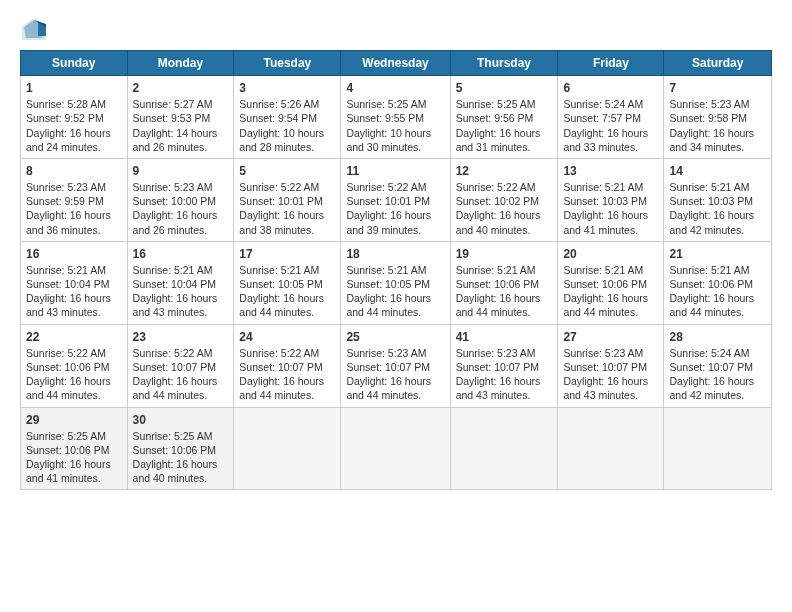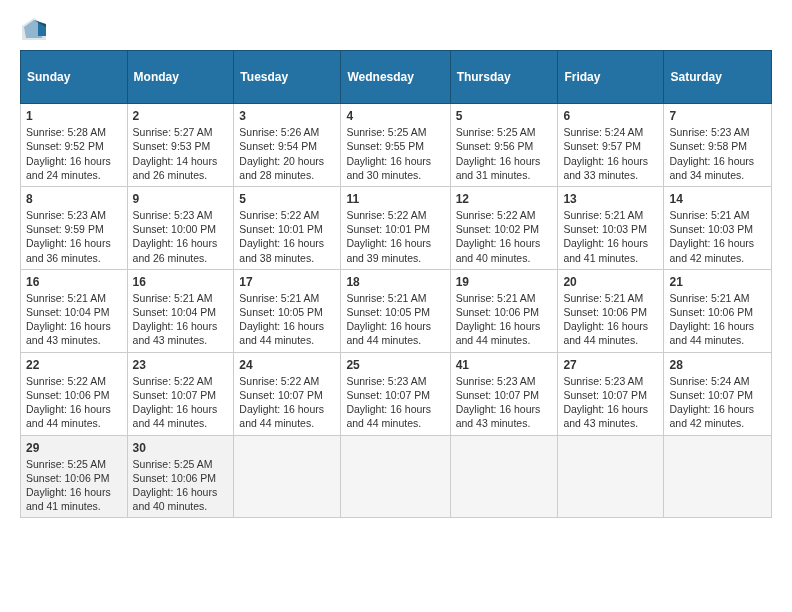--- a/index.html
+++ b/index.html
@@ -59,22 +59,22 @@
       color: #333;
     }
     .calendar {
       width: 100%;
       border-collapse: collapse;
       font-size: 10.5px;
     }
     .calendar thead tr th {
       background: #2471a3;
       color: #fff;
-      text-align: left;
-      padding: 19px 6px;
+      text-align: center;
+      padding: 5px 6px;
       font-size: 12px;
       font-weight: bold;
       border: 1px solid #1a5276;
     }
     .calendar tbody tr td {
       vertical-align: top;
       border: 1px solid #ccc;
       padding: 4px 5px;
       height: 80px;
       width: 113px;
@@ -130,24 +130,24 @@
           <th>Wednesday</th>
           <th>Thursday</th>
           <th>Friday</th>
           <th>Saturday</th>
         </tr>
     </thead>
     <tbody id="calendar-body">
     <tr>
           <td><span class="day-num">1</span><span>Sunrise: 5:28 AM</span><br><span>Sunset: 9:52 PM</span><br><span>Daylight: 16 hours and 24 minutes.</span></td>
           <td><span class="day-num">2</span><span>Sunrise: 5:27 AM</span><br><span>Sunset: 9:53 PM</span><br><span>Daylight: 14 hours and 26 minutes.</span></td>
-          <td><span class="day-num">3</span><span>Sunrise: 5:26 AM</span><br><span>Sunset: 9:54 PM</span><br><span>Daylight: 20 hours and 28 minutes.</span></td>
-          <td><span class="day-num">4</span><span>Sunrise: 5:25 AM</span><br><span>Sunset: 9:55 PM</span><br><span>Daylight: 16 hours and 30 minutes.</span></td>
+          <td><span class="day-num">3</span><span>Sunrise: 5:26 AM</span><br><span>Sunset: 9:54 PM</span><br><span>Daylight: 10 hours and 28 minutes.</span></td>
+          <td><span class="day-num">4</span><span>Sunrise: 5:25 AM</span><br><span>Sunset: 9:55 PM</span><br><span>Daylight: 10 hours and 30 minutes.</span></td>
           <td><span class="day-num">5</span><span>Sunrise: 5:25 AM</span><br><span>Sunset: 9:56 PM</span><br><span>Daylight: 16 hours and 31 minutes.</span></td>
-          <td><span class="day-num">6</span><span>Sunrise: 5:24 AM</span><br><span>Sunset: 9:57 PM</span><br><span>Daylight: 16 hours and 33 minutes.</span></td>
+          <td><span class="day-num">6</span><span>Sunrise: 5:24 AM</span><br><span>Sunset: 7:57 PM</span><br><span>Daylight: 16 hours and 33 minutes.</span></td>
           <td><span class="day-num">7</span><span>Sunrise: 5:23 AM</span><br><span>Sunset: 9:58 PM</span><br><span>Daylight: 16 hours and 34 minutes.</span></td>
         </tr>
         <tr>
           <td><span class="day-num">8</span><span>Sunrise: 5:23 AM</span><br><span>Sunset: 9:59 PM</span><br><span>Daylight: 16 hours and 36 minutes.</span></td>
           <td><span class="day-num">9</span><span>Sunrise: 5:23 AM</span><br><span>Sunset: 10:00 PM</span><br><span>Daylight: 16 hours and 26 minutes.</span></td>
           <td><span class="day-num">5</span><span>Sunrise: 5:22 AM</span><br><span>Sunset: 10:01 PM</span><br><span>Daylight: 16 hours and 38 minutes.</span></td>
           <td><span class="day-num">11</span><span>Sunrise: 5:22 AM</span><br><span>Sunset: 10:01 PM</span><br><span>Daylight: 16 hours and 39 minutes.</span></td>
           <td><span class="day-num">12</span><span>Sunrise: 5:22 AM</span><br><span>Sunset: 10:02 PM</span><br><span>Daylight: 16 hours and 40 minutes.</span></td>
           <td><span class="day-num">13</span><span>Sunrise: 5:21 AM</span><br><span>Sunset: 10:03 PM</span><br><span>Daylight: 16 hours and 41 minutes.</span></td>
           <td><span class="day-num">14</span><span>Sunrise: 5:21 AM</span><br><span>Sunset: 10:03 PM</span><br><span>Daylight: 16 hours and 42 minutes.</span></td>

